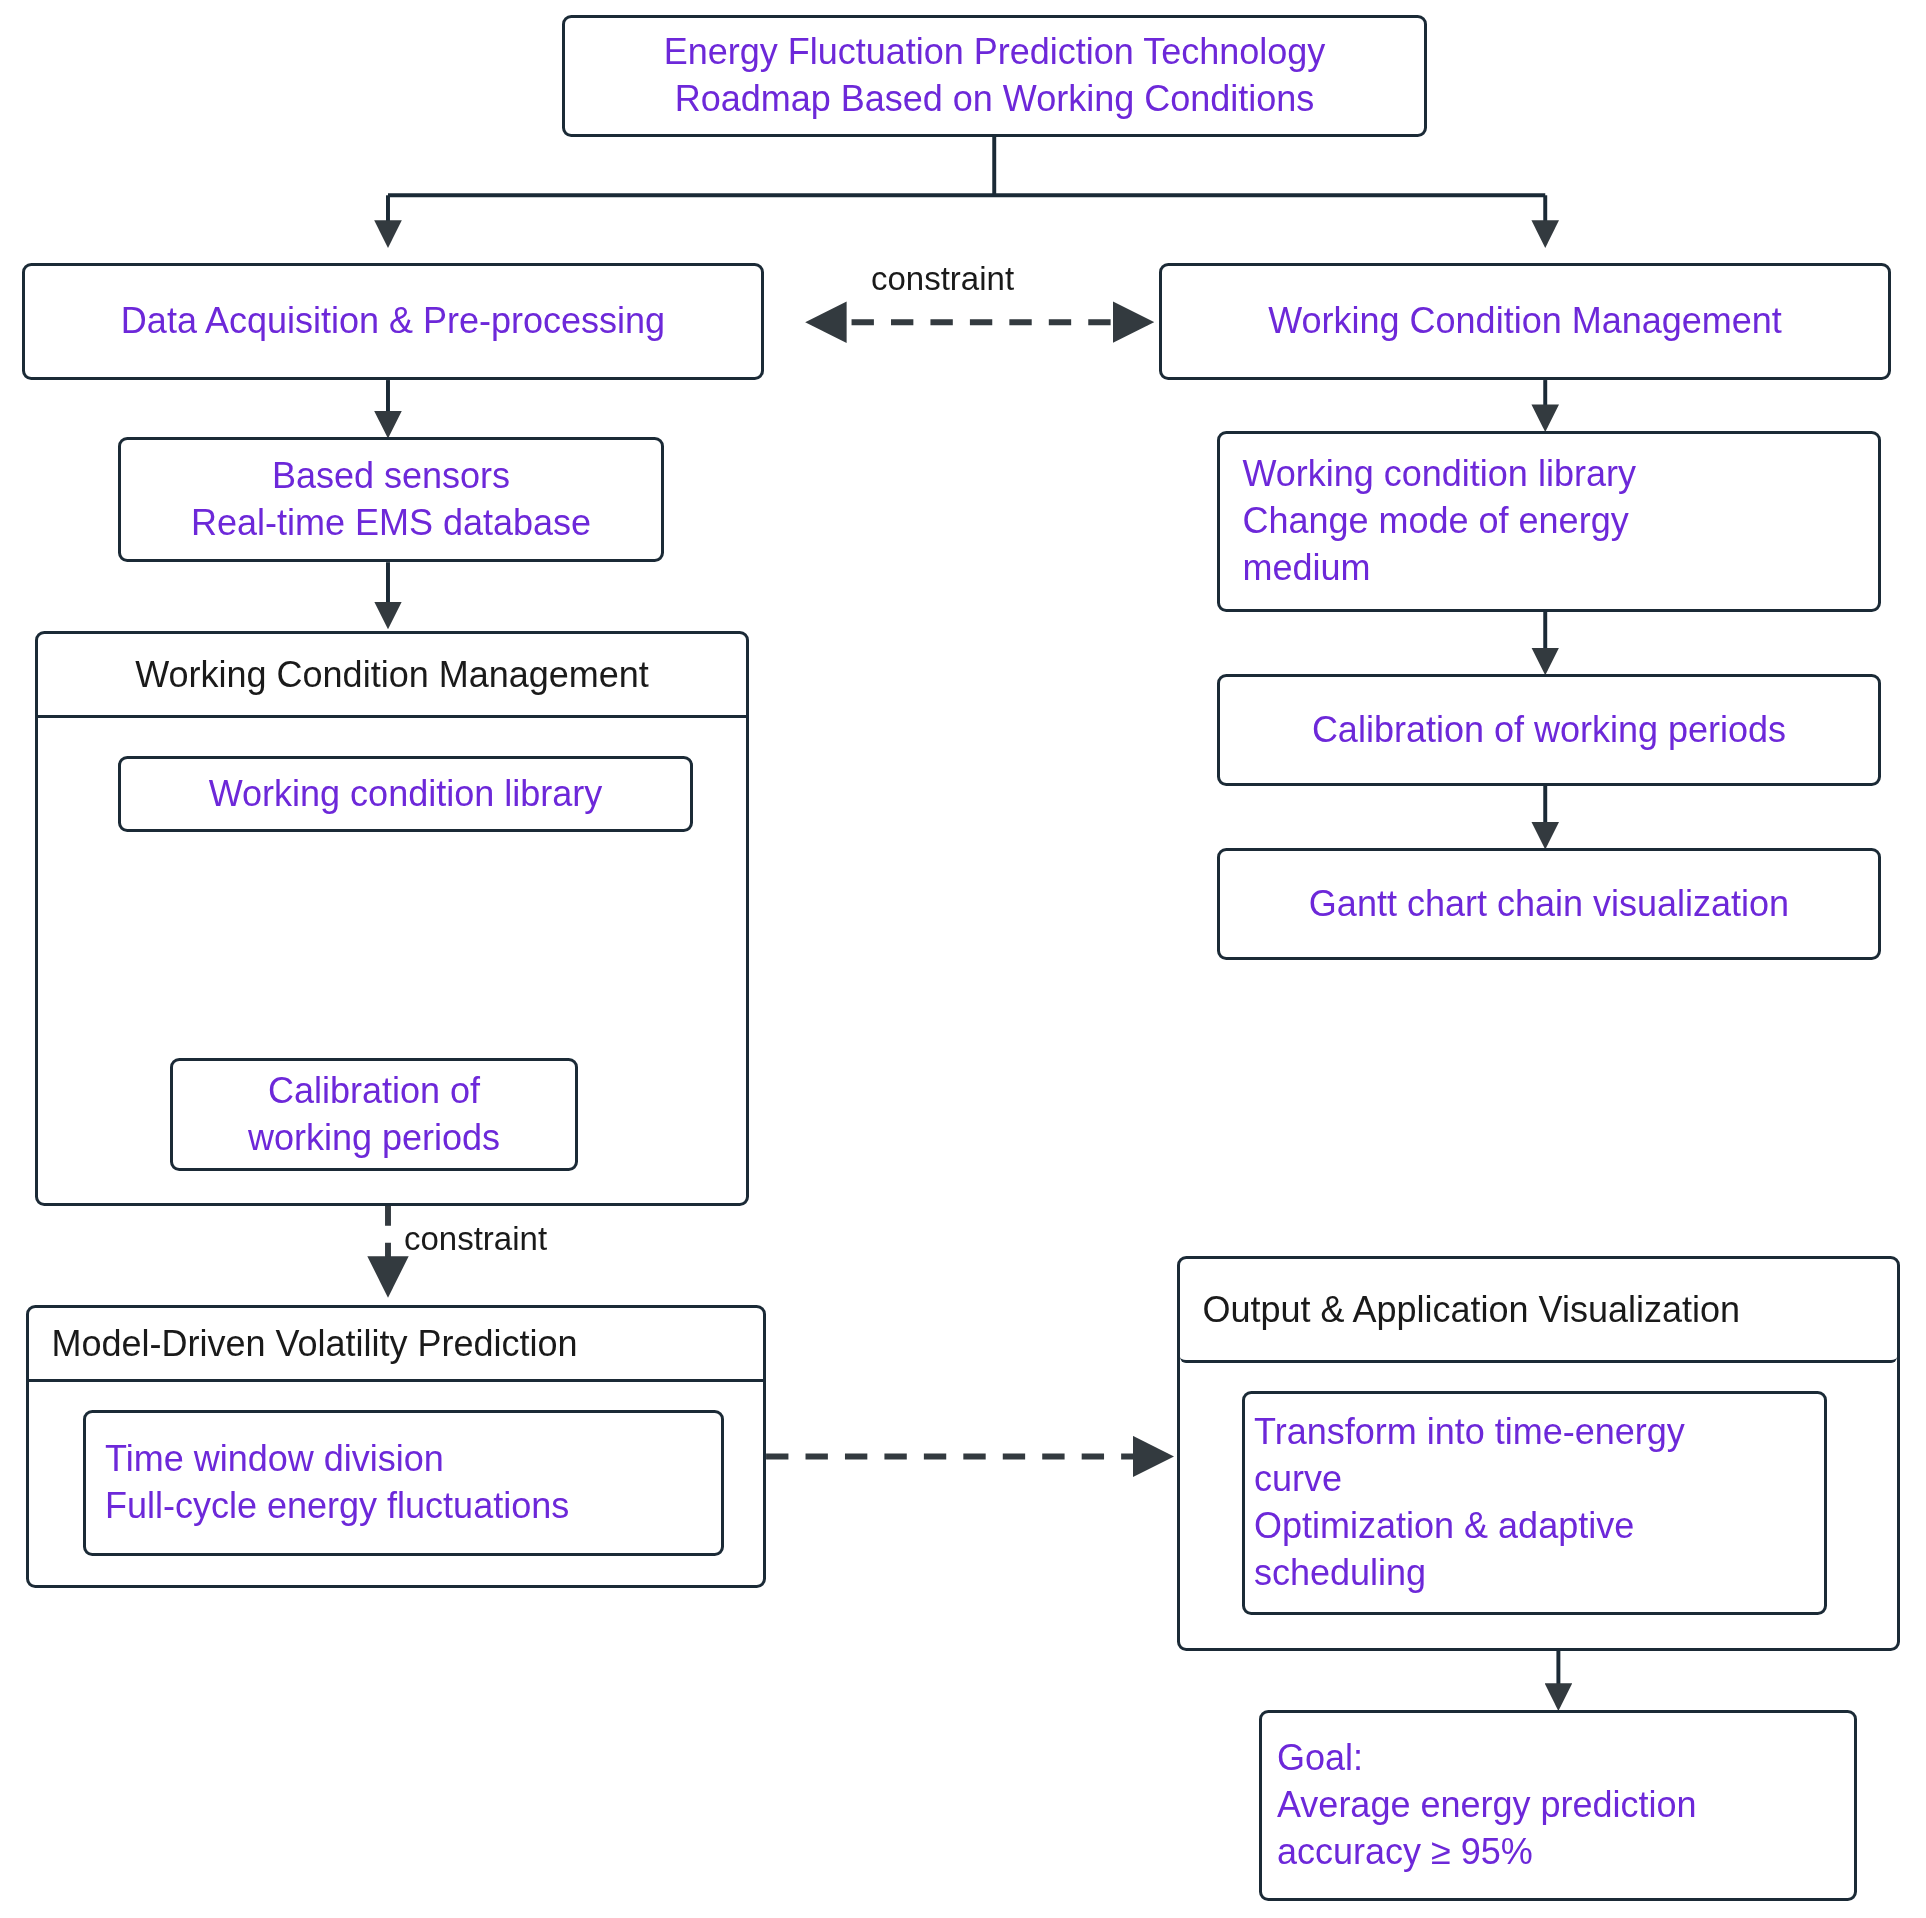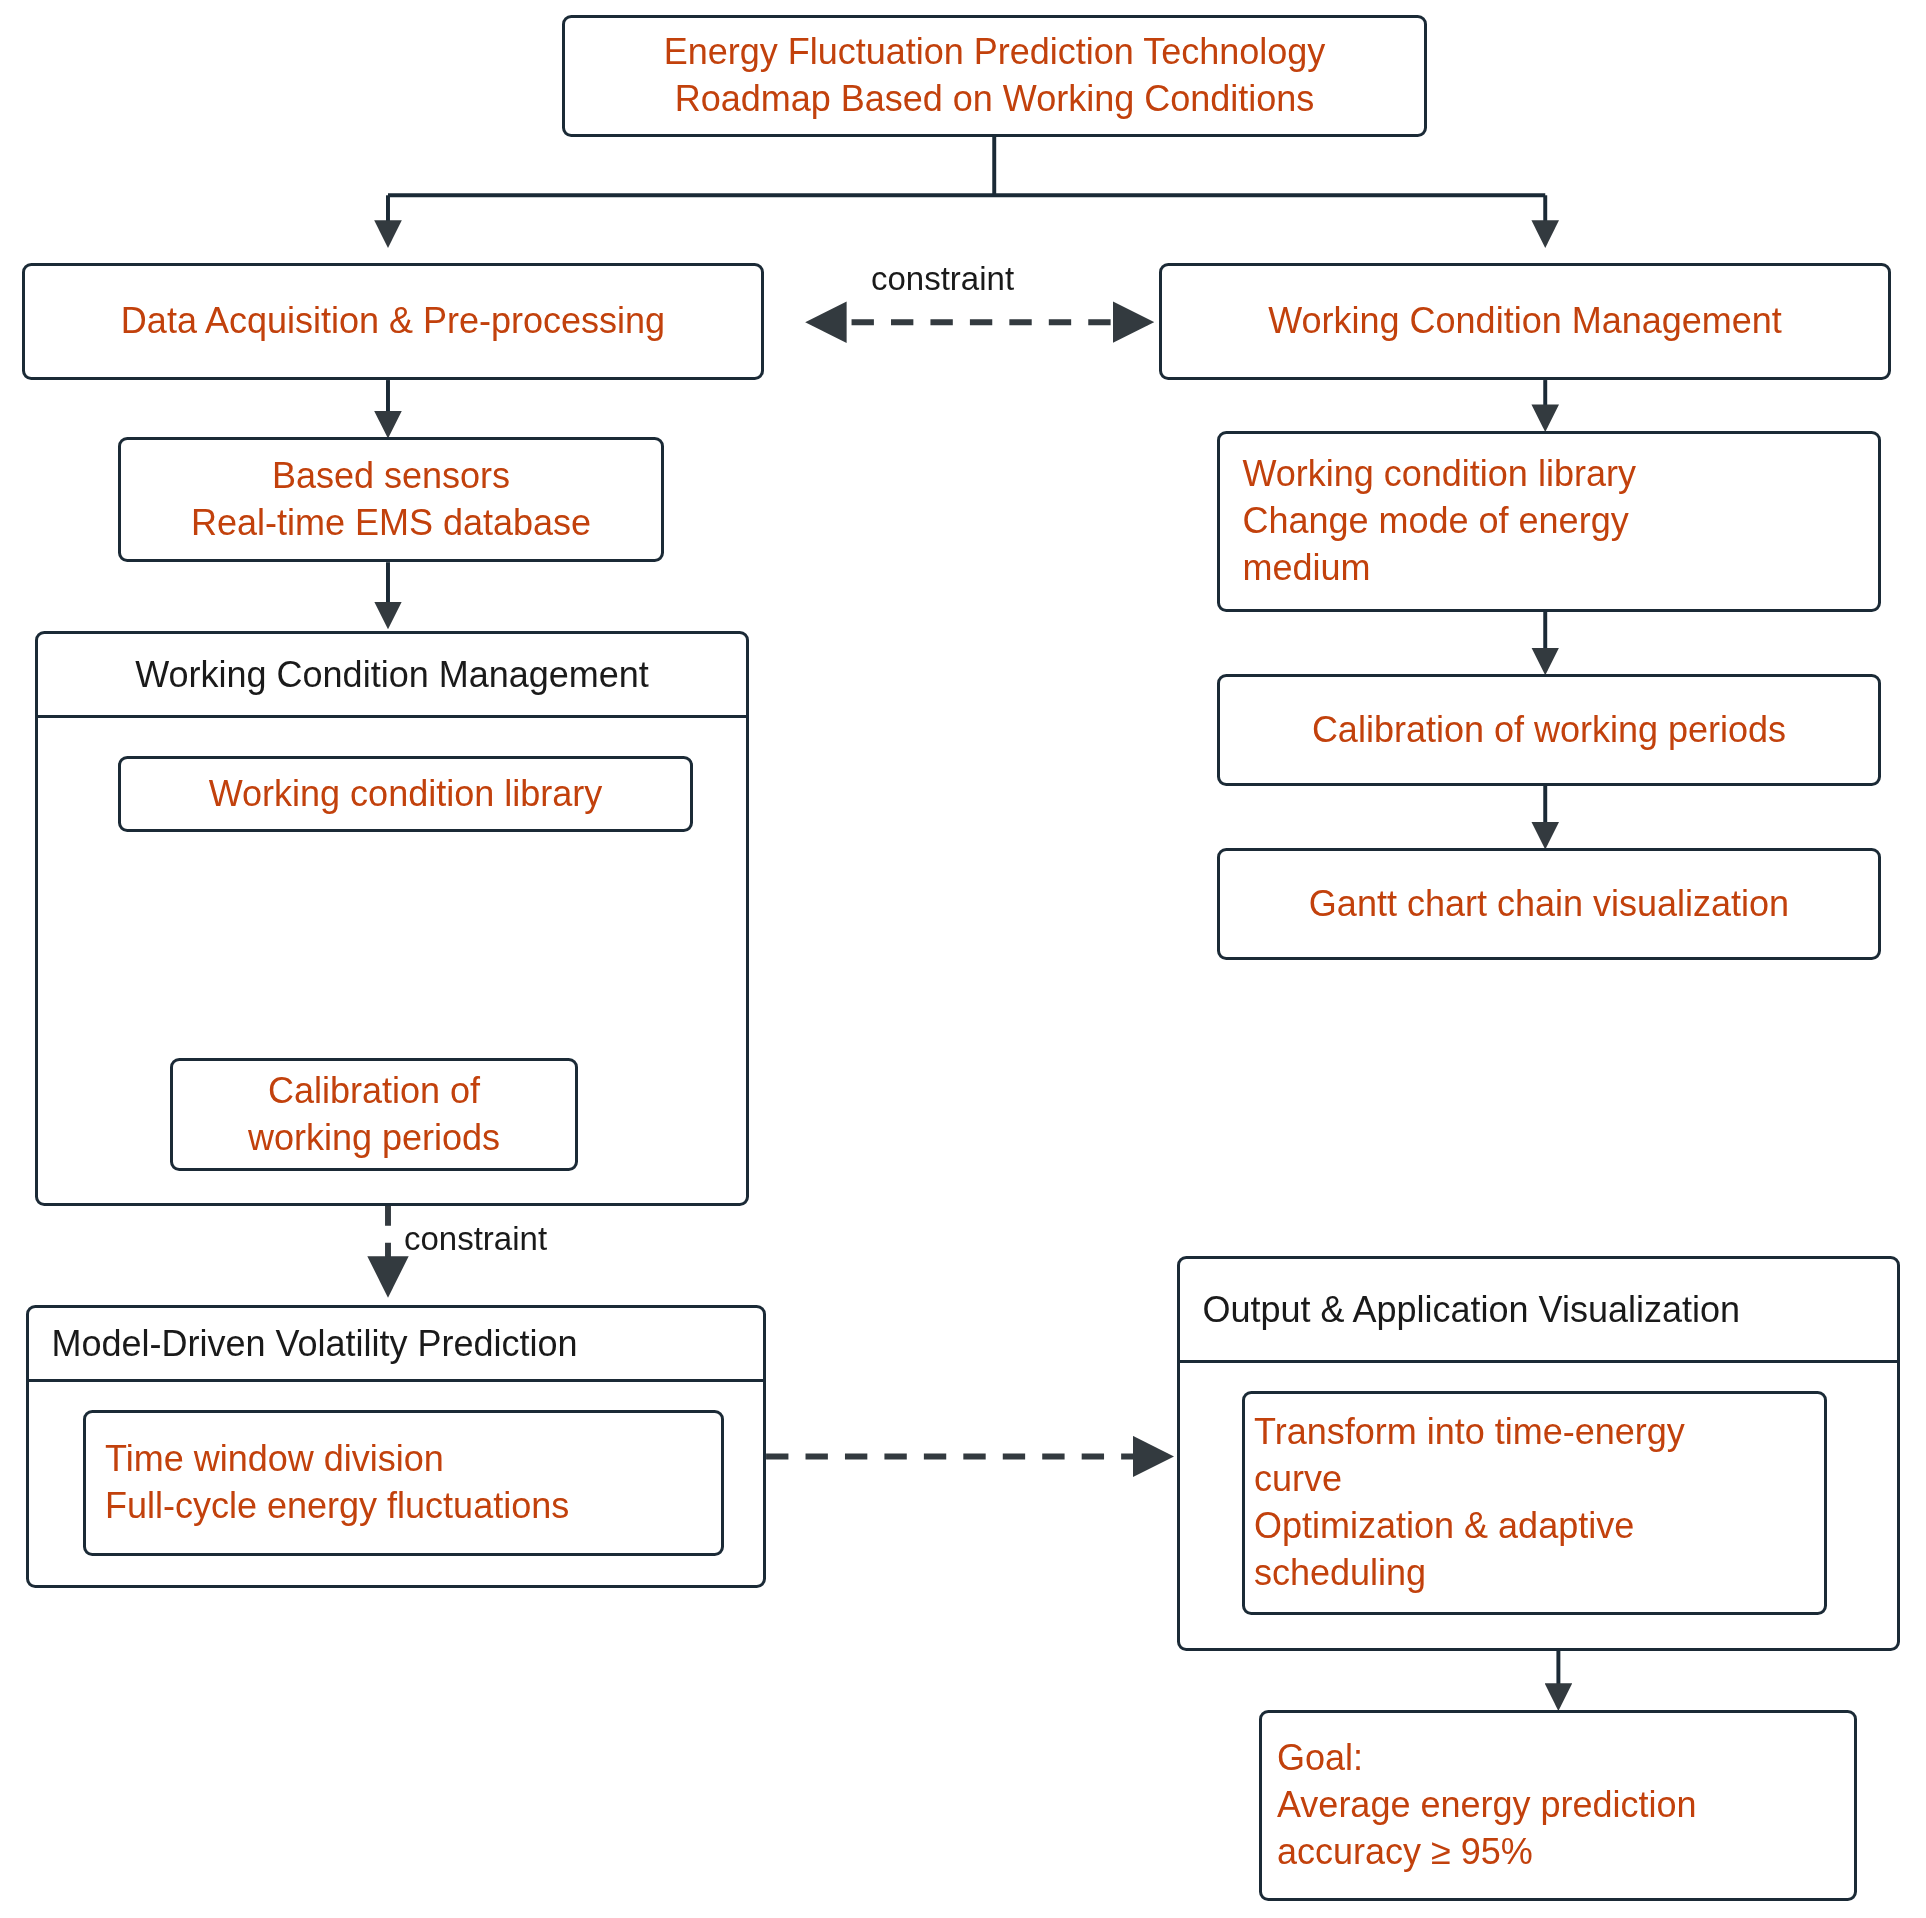--- a/index.html
+++ b/index.html
@@ -25,21 +25,21 @@
   .node {
     position: absolute;
     box-sizing: border-box;
     background: #ffffff;
     border: 3.3px solid #1b2a36;
     border-radius: 9.2px;
     display: flex;
     align-items: center;
     justify-content: center;
     text-align: center;
-    color: #c2410c;
+    color: #6d28d9;
     font-size: 36px;
     line-height: 1.30;
     padding: 6.6px 16px;
     white-space: pre-line;
   }
   .node.left-align {
     justify-content: flex-start;
     text-align: left;
   }
   .container {
@@ -171,21 +171,21 @@
 
   <div class="node left-align" style="left:1217px; top:431px; width:664px; height:181px; padding-left:22.4px;">Working condition library
 Change mode of energy
 medium</div>
 
   <div class="node" style="left:1217px; top:674px; width:664px; height:112px;">Calibration of working periods</div>
 
   <div class="node" style="left:1217px; top:848px; width:664px; height:112px;">Gantt chart chain visualization</div>
 
   <div class="container" style="left:1177px; top:1256px; width:723px; height:395px;">
-    <div class="ctitle" style="height:104px;">Output &amp; Application Visualization</div>
+    <div class="ctitle" style="height:104px;border-radius:6px;">Output &amp; Application Visualization</div>
     <div class="node left-align" style="left:62px; top:132px; width:585px; height:224px; padding-left:9px;">Transform into time-energy
 curve
 Optimization &amp; adaptive
 scheduling</div>
   </div>
 
   <div class="node left-align" style="left:1259px; top:1710px; width:598px; height:191px; padding-left:15px;">Goal:
 Average energy prediction
 accuracy ≥ 95%</div>
 

